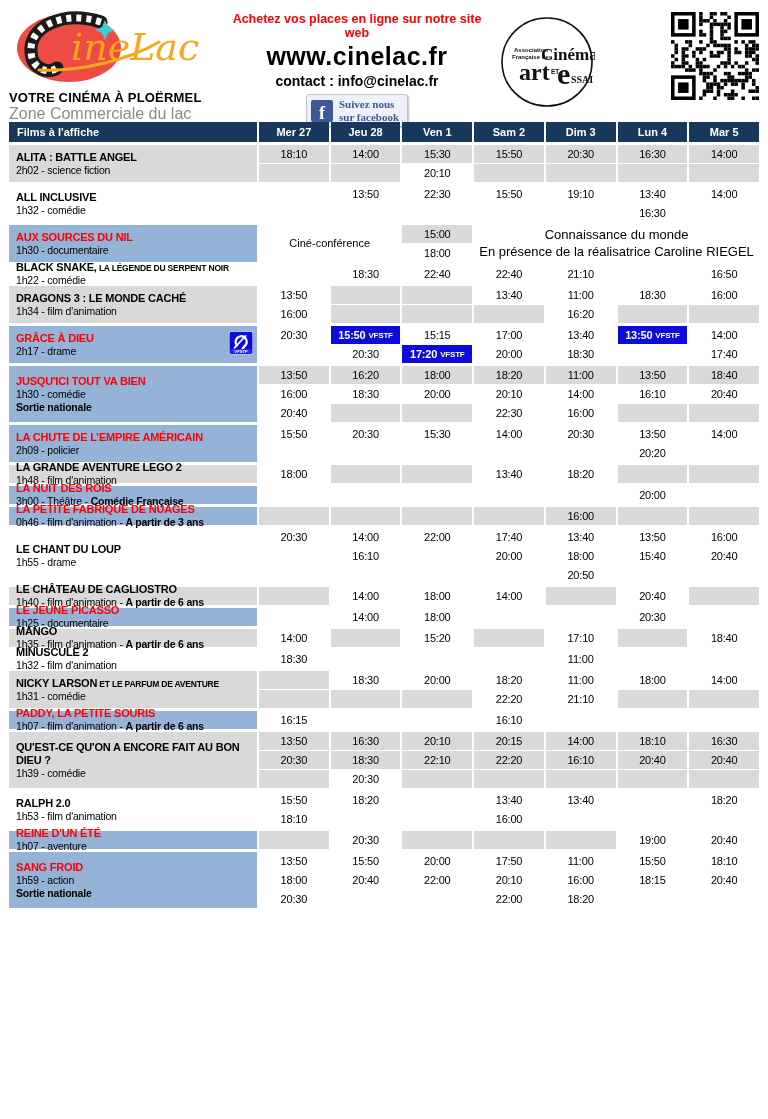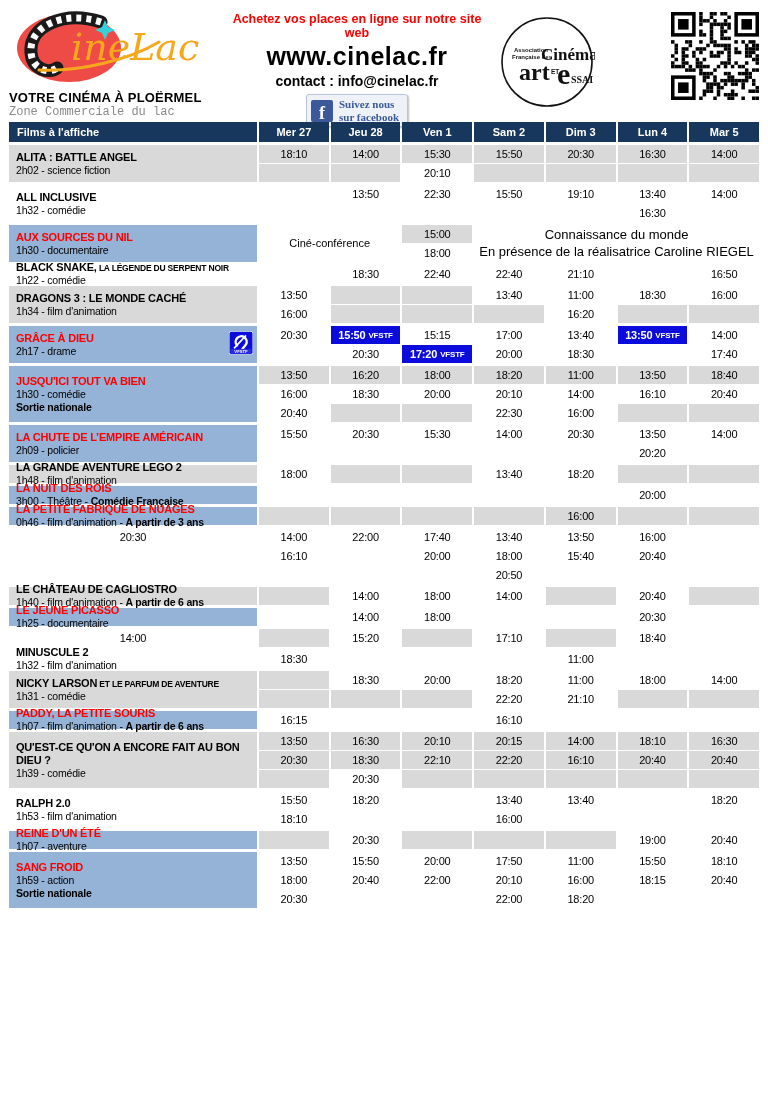--- a/index.html
+++ b/index.html
@@ -4,21 +4,21 @@
 <style>
   html,body{margin:0;padding:0;background:#fff;}
   body{width:768px;height:1119px;font-family:"Liberation Sans",sans-serif;color:#000;overflow:hidden;}
   .page{padding:8px 9px 0 9px;width:750px;}
 
   
   .top{display:flex;align-items:flex-start;height:108px;}
   .brand{width:218px;}
   .brand .taglines{margin-top:2px;}
   .tag1{font-size:13px;font-weight:bold;letter-spacing:.2px;}
-  .tag2{font-size:12px;color:#8a8a8a;font-family:Liberation Mono, monospace;}
+  .tag2{font-size:16px;color:#8a8a8a;}
   .mid{width:260px;text-align:center;padding-top:4px;}
   .promo{color:var(--accent-red,#f00);font-weight:bold;font-size:12.5px;}
   .site{font-size:25px;font-weight:bold;letter-spacing:.5px;margin-top:2px;}
   .contact{font-size:14px;font-weight:bold;margin-top:2px;}
   .fb{display:inline-flex;align-items:center;gap:6px;margin-top:5px;background:#eef2f8;border:1px solid #b9c4d6;border-radius:3px;padding:3px 8px 3px 4px;box-shadow:1px 1px 2px rgba(0,0,0,.25);}
   .fb .fsq{width:22px;height:22px;background:#3b5998;color:#fff;font-weight:bold;font-size:18px;display:flex;align-items:flex-end;justify-content:center;font-family:"Liberation Serif",serif;line-height:.9;border-radius:2px;}
   .fb .ftx{color:#3b5998;font-weight:bold;font-size:11px;line-height:1.15;text-align:left;font-family:"Liberation Serif",serif;}
   .artessai{width:120px;display:flex;justify-content:center;padding-top:6px;}
   .qrwrap{flex:1;display:flex;justify-content:flex-end;padding-top:4px;}
 
@@ -666,20 +666,24 @@
           <div class="tcell grow bg-gray">16:00</div>
         </div>
         <div class="daycol" style="height: 18px;">
           <div class="tcell grow bg-gray"></div>
         </div>
         <div class="daycol" style="height: 18px;">
           <div class="tcell grow bg-gray"></div>
         </div>
       </div>
       <div class="block">
+        <div class="title-cell bg-white" style="height: 52px;">
+          <div class="ftitle">LE CHANT DU LOUP</div>
+          <div class="fsub">1h55 - drame</div>
+        </div>
         <div class="daycol">
           <div class="tcell bg-white">20:30</div>
           <div class="tcell bg-white"></div>
           <div class="tcell bg-white"></div>
         </div>
         <div class="daycol">
           <div class="tcell bg-white">14:00</div>
           <div class="tcell bg-white">16:10</div>
           <div class="tcell bg-white"></div>
         </div>
@@ -757,20 +761,24 @@
           <div class="tcell grow bg-white"></div>
         </div>
         <div class="daycol" style="height: 18px;">
           <div class="tcell grow bg-white">20:30</div>
         </div>
         <div class="daycol" style="height: 18px;">
           <div class="tcell grow bg-white"></div>
         </div>
       </div>
       <div class="block">
+        <div class="title-cell bg-gray" style="height: 14px;">
+          <div class="ftitle">MANGO</div>
+          <div class="fsub">1h35 - film d'animation - <b>A partir de 6 ans</b></div>
+        </div>
         <div class="daycol" style="height: 18px;">
           <div class="tcell grow bg-white">14:00</div>
         </div>
         <div class="daycol" style="height: 18px;">
           <div class="tcell grow bg-gray"></div>
         </div>
         <div class="daycol" style="height: 18px;">
           <div class="tcell grow bg-white">15:20</div>
         </div>
         <div class="daycol" style="height: 18px;">

